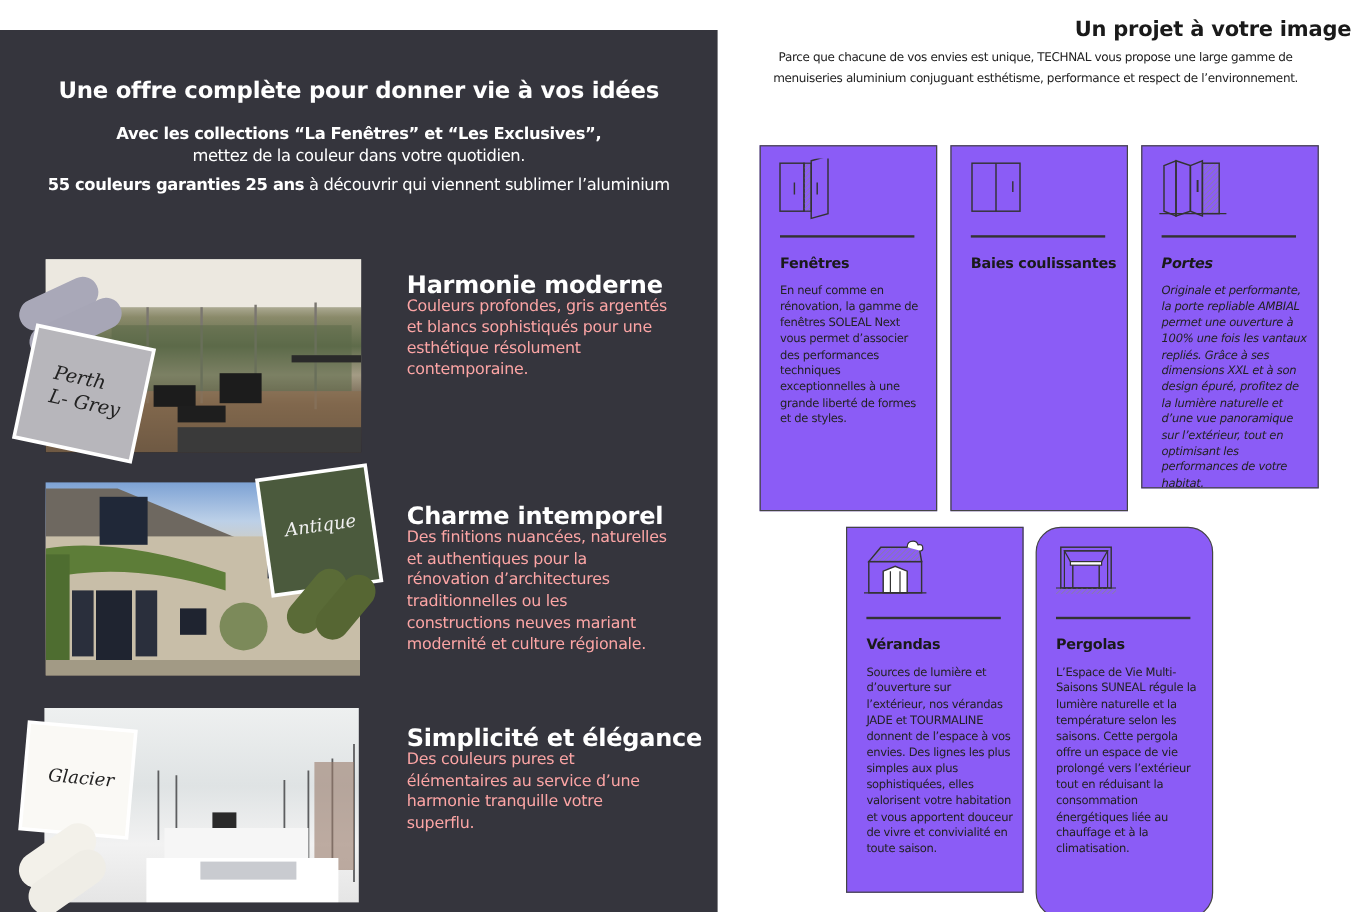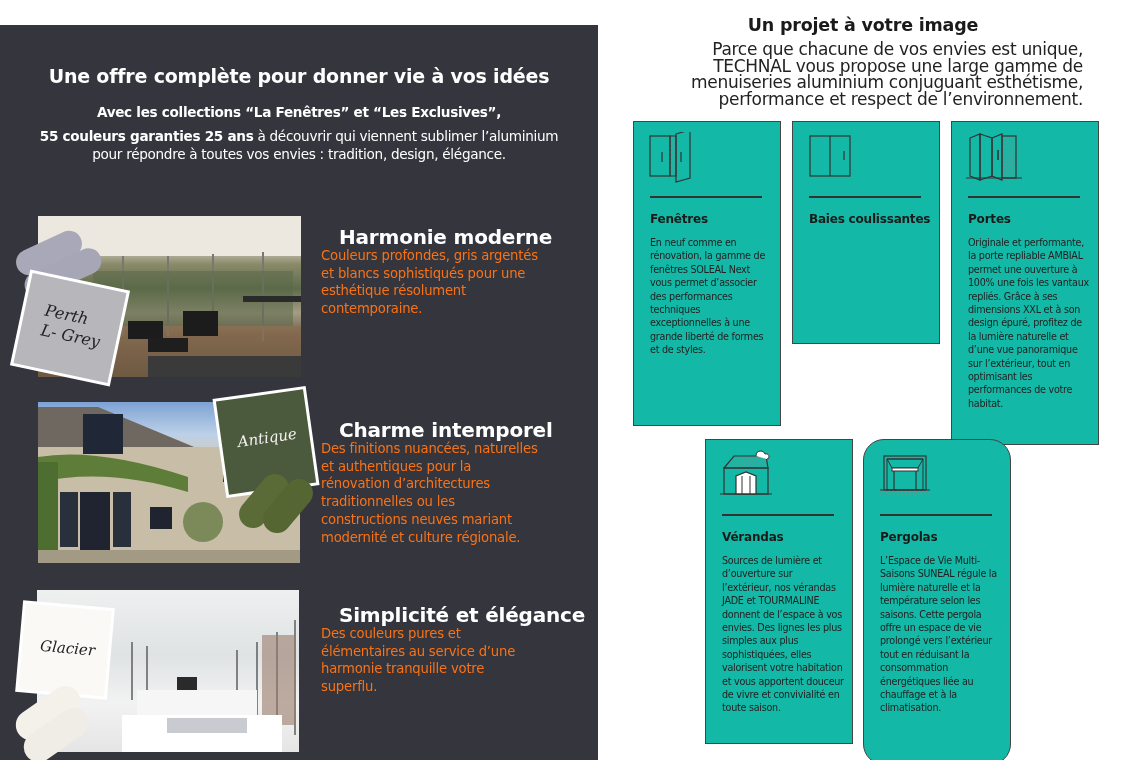--- a/index.html
+++ b/index.html
@@ -7,46 +7,46 @@
   body { font-family: "DejaVu Sans", sans-serif; position: relative; }
 
   
   .left { position: absolute; left: 0; top: 0; width: 598px; height: 760px; background: #35353d; color: #ffffff; margin-top: 25px; }
   .left-title { position: absolute; left: 0; width: 598px; top: 40px; text-align: center; font-weight: bold; font-size: 19px; letter-spacing: -0.2px; }
   .intro { position: absolute; left: 0; width: 618px; top: 78px; text-align: center; font-size: 13.6px; line-height: 18px; letter-spacing: -0.3px; }
   .intro b { font-weight: bold; }
   .intro p { margin-bottom: 6px; }
   .photo { position: absolute; overflow: hidden; }
   .f-title { position: absolute; left: 339px; font-weight: bold; font-size: 20px; letter-spacing: -0.2px; }
-  .f-text { position: absolute; left: 321px; width: 220px; font-size: 13.2px; line-height: 17.7px; color: #f97316; letter-spacing: -0.2px; }
+  .f-text { position: absolute; left: 339px; width: 220px; font-size: 13.2px; line-height: 17.7px; color: #fca5a5; letter-spacing: -0.2px; }
 
   .swatch { position: absolute; box-shadow: 0 0 0 3px #ffffff; }
   .swatch-label { position: absolute; font-family: "DejaVu Serif", serif; font-style: italic; }
   .stroke { position: absolute; border-radius: 40px; }
 
   
-  .right-title { position: absolute; left: 600px; width: 526px; top: 15px; text-align: center; font-weight: bold; font-size: 17.5px; color: #1a1a1a; letter-spacing: -0.2px; }
-  .right-intro { position: absolute; left: 600px; width: 526px; top: 41px; text-align: right; font-size: 17px; line-height: 16.5px; color: #222; letter-spacing: -0.3px; }
-
-  .card { position: absolute; border: 1.2px solid #444; background: #14b8a6; }
+  .right-title { position: absolute; left: 600px; width: 526px; top: 15px; text-align: right; font-weight: bold; font-size: 17.5px; color: #1a1a1a; letter-spacing: -0.2px; }
+  .right-intro { position: absolute; left: 600px; width: 526px; top: 41px; text-align: center; font-size: 10px; line-height: 16.5px; color: #222; letter-spacing: -0.3px; }
+
+  .card { position: absolute; border: 1.2px solid #444; background: #8b5cf6; }
   .card .icon { position: absolute; left: 14px; top: 10px; }
   .card .rule { position: absolute; left: 16px; right: 18px; top: 74px; height: 1.5px; background: #333; }
   .card .c-title { position: absolute; left: 16px; top: 90px; font-weight: bold; font-size: 12px; color: #1a1a1a; letter-spacing: -0.2px; }
   .card .c-text { position: absolute; left: 16px; right: 8px; top: 114px; font-size: 9.6px; line-height: 13.4px; color: #222; letter-spacing: -0.25px; }
 </style>
 </head>
 <body>
 
 <div class="left">
   <div class="left-title">Une offre complète pour donner vie à vos idées</div>
   <div class="intro" style="left:-10px;">
     <p><b>Avec les collections “La Fenêtres” et “Les Exclusives”,</b><br>
+      <span>mettez de la couleur dans votre quotidien.</span></p>
+    <p><b>55 couleurs garanties 25 ans</b><span> à découvrir qui viennent sublimer l’aluminium</span><br>
       </p>
-    <p><b>55 couleurs garanties 25 ans</b><span> à découvrir qui viennent sublimer l’aluminium</span><br>
-      <span>pour répondre à toutes vos envies : tradition, design, élégance.</span></p>
   </div>
 
   <div class="photo" style="left:38px; top:191px; width:263px; height:161px; background: linear-gradient(180deg, #efece6 0%, #d9d3c8 18%, #8a8a6a 30%, #5e6b4a 45%, #a49c85 60%, #6b5a47 75%, #2f2a26 100%);">
     <svg width="263" height="161" viewBox="0 0 263 161">
       <rect x="0" y="0" width="263" height="40" fill="#ece8e0"></rect>
       <g stroke="#7a7670" stroke-width="2" fill="none">
         <line x1="85" y1="40" x2="85" y2="120"></line>
           <line x1="130" y1="40" x2="130" y2="120"></line>
         <line x1="175" y1="38" x2="175" y2="120"></line>
           <line x1="225" y1="36" x2="225" y2="125"></line>
@@ -136,31 +136,31 @@
         <pattern id="hatch" width="3" height="3" patternUnits="userSpaceOnUse" patternTransform="rotate(45)">
           <line x1="0" y1="0" x2="0" y2="3" stroke="#888" stroke-width="1"></line>
         </pattern>
       </defs>
   </svg>
   <div class="rule"></div>
   <div class="c-title">Fenêtres</div>
   <div class="c-text">En neuf comme en rénovation, la gamme de fenêtres SOLEAL Next vous permet d’associer des performances techniques exceptionnelles à une grande liberté de formes et de styles.</div>
 </div>
 
-<div class="card" style="left:792px; top:121px; width:148px; height:223px;">
+<div class="card" style="left:792px; top:121px; width:148px; height:305px;">
   <svg class="icon" width="50" height="50" viewBox="0 0 50 50">
     <rect x="3" y="4" width="40" height="40" fill="none" stroke="#333" stroke-width="1.2"></rect>
     <line x1="23" y1="4" x2="23" y2="44" stroke="#333" stroke-width="1.2"></line>
     <line x1="37" y1="19" x2="37" y2="28" stroke="#333" stroke-width="1.2"></line>
   </svg>
   <div class="rule"></div>
   <div class="c-title">Baies coulissantes</div>
 </div>
 
-<div class="card" style="left:951px; top:121px; width:148px; height:324px;">
+<div class="card" style="left:951px; top:121px; width:148px; height:286px;font-style:italic;">
   <svg class="icon" width="60" height="52" viewBox="0 0 60 52">
     <defs>
         <pattern id="hatch2" width="3" height="3" patternUnits="userSpaceOnUse" patternTransform="rotate(45)">
           <line x1="0" y1="0" x2="0" y2="3" stroke="#888" stroke-width="1"></line>
         </pattern>
       </defs>
     <polygon points="4,6 14,2 14,48 4,44" fill="none" stroke="#333" stroke-width="1.2"></polygon>
     <polygon points="14,2 26,6 26,44 14,48" fill="none" stroke="#333" stroke-width="1.2"></polygon>
     <polygon points="26,6 36,2 36,48 26,44" fill="none" stroke="#333" stroke-width="1.2"></polygon>
     <rect x="36" y="4" width="14" height="42" fill="url(#hatch2)" stroke="#333" stroke-width="1.2"></rect>

